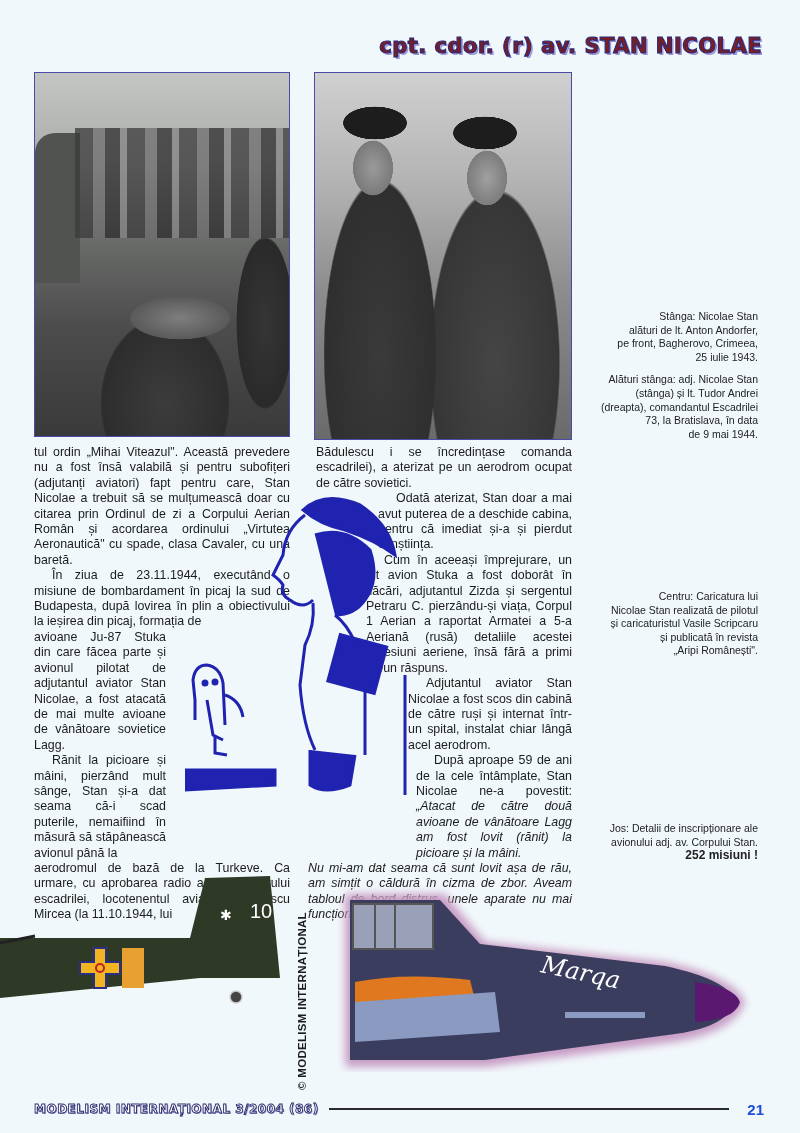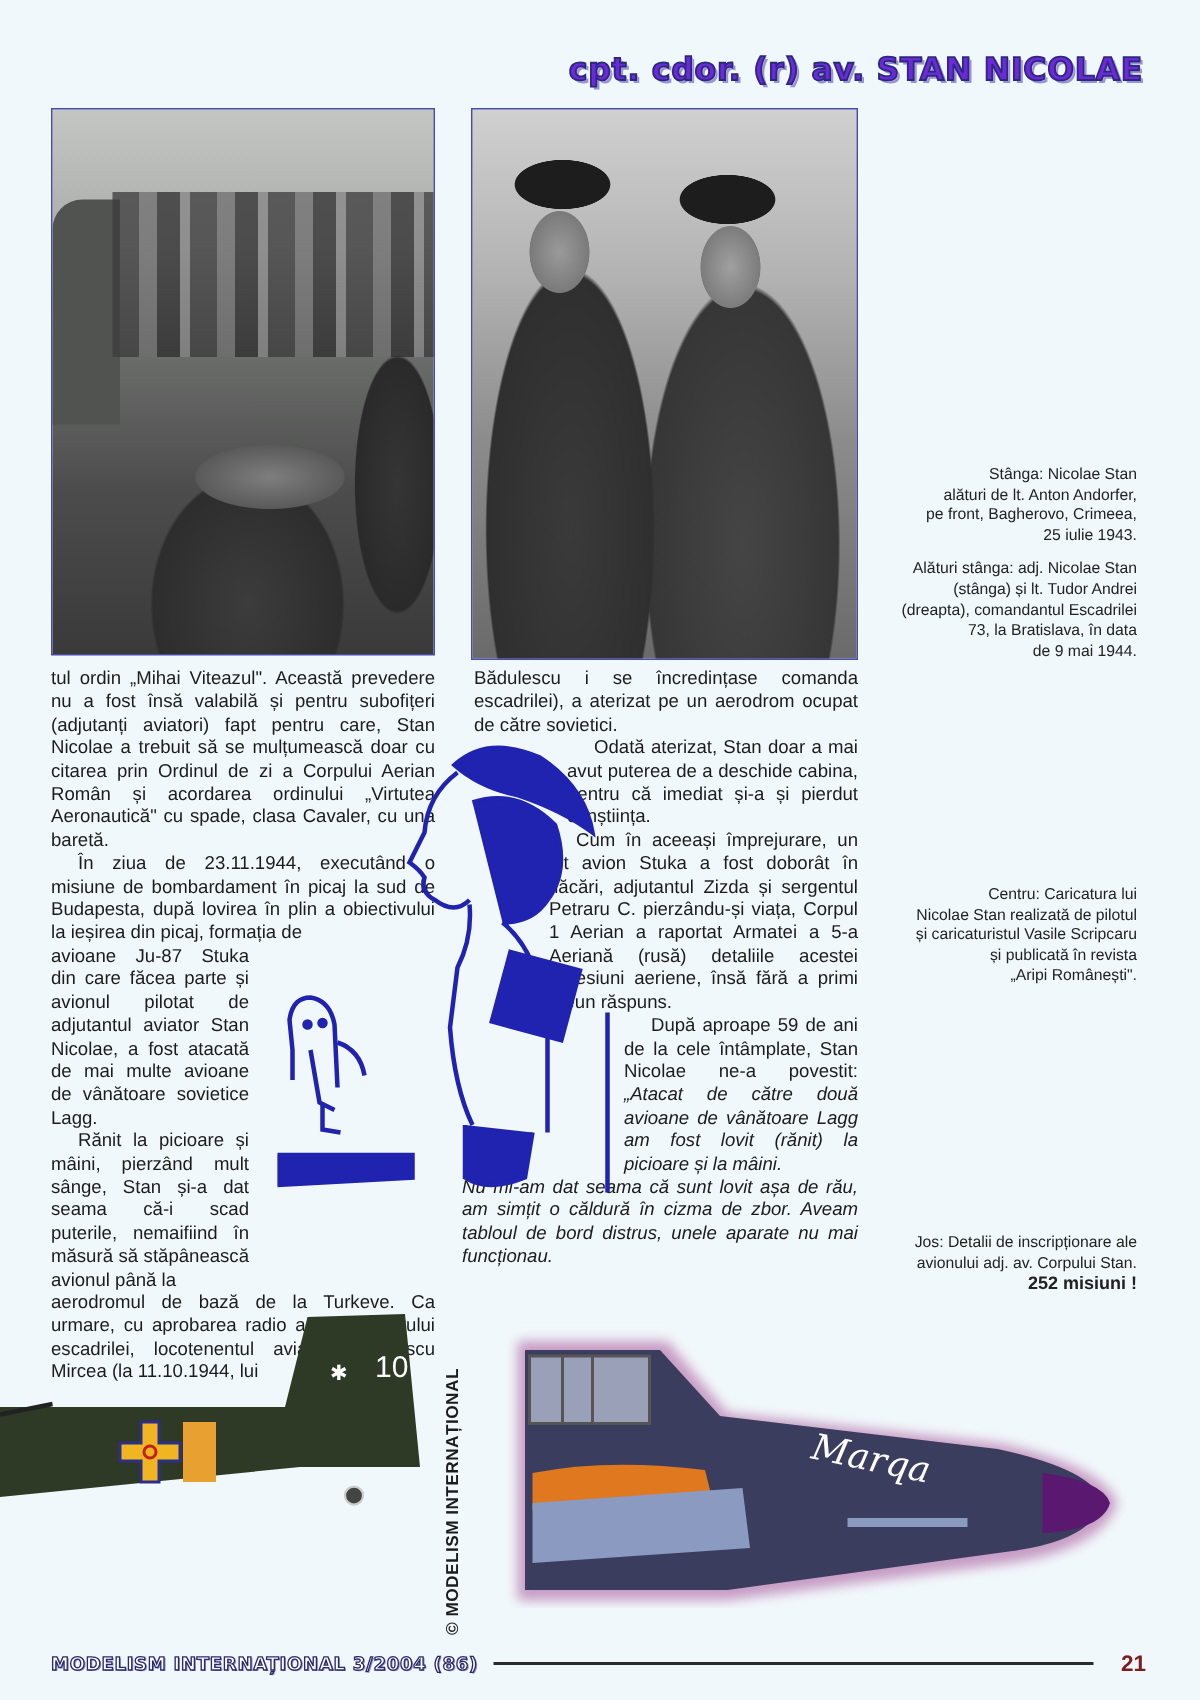--- a/index.html
+++ b/index.html
@@ -5,21 +5,21 @@
   html, body { margin:0; padding:0; }
   body {
     width:800px; height:1133px; position:relative; overflow:hidden;
     background:#f1f8fb;
     font-family:"Liberation Sans", sans-serif;
     color:#1a1a1a;
   }
   .header-title {
     position:absolute; top:34px; right:38px;
     font-family:"DejaVu Sans", sans-serif; font-weight:bold; font-size:21px;
-    color:#6d28d9; letter-spacing:0.5px;
+    color:#7f1d1d; letter-spacing:0.5px;
     -webkit-text-stroke:1.2px #2a2a7a;
     text-shadow: 1px 1px 0 #b7b0e0, 2px 2px 0 #9a92d4;
     white-space:nowrap;
   }
   .photo {
     position:absolute; border:1.5px solid #4b4aa8; box-sizing:border-box; overflow:hidden;
   }
   .photo-left { left:34px; top:72px; width:256px; height:365px;
     background:
       radial-gradient(ellipse 70px 30px at 145px 245px, #7e7e7e 0%, #5a5a5a 70%, transparent 72%),
@@ -59,21 +59,21 @@
     transform:rotate(-90deg); transform-origin:0 0;
     font-size:11.5px; font-weight:bold; color:#1c1c1c; white-space:nowrap; letter-spacing:0.3px;
   }
   .footer { position:absolute; left:34px; top:1098px; width:730px; height:22px; display:flex; align-items:center; }
   .footer-mag {
     font-family:"DejaVu Sans", sans-serif; font-weight:bold; font-size:12px; color:#fff;
     -webkit-text-stroke:0.9px #2a2a6a; letter-spacing:0.5px; white-space:nowrap;
     text-shadow:1px 1px 0 #9a92d4;
   }
   .footer-rule { flex:1; height:1.5px; background:#2b2b2b; margin:0 18px 0 10px; }
-  .footer-page { font-weight:bold; font-size:15px; color:#7f1d1d; }
+  .footer-page { font-weight:bold; font-size:15px; color:#1d4ed8; }
 </style>
 </head>
 <body>
 
 <div class="header-title">cpt. cdor. (r) av. STAN NICOLAE</div>
 
 <div class="photo photo-left">
   <div class="car"></div>
   <div class="crowd"></div>
 </div>
@@ -108,20 +108,21 @@
   <p class="indent">În ziua de 23.11.1944, executând o misiune de bombardament în picaj la sud de Budapesta, după lovirea în plin a obiectivului la ieșirea din picaj, formația de</p>
   <p style="width:132px;">avioane Ju-87 Stuka din care făcea parte și avionul pilotat de adjutantul aviator Stan Nicolae, a fost atacată de mai multe avioane de vânătoare sovietice Lagg.</p>
   <p class="indent" style="width:132px;">Rănit la picioare și mâini, pierzând mult sânge, Stan și-a dat seama că-i scad puterile, nemaifiind în măsură să stăpânească avionul până la</p>
   <p>aerodromul de bază de la Turkeve. Ca urmare, cu aprobarea radio a comandantului escadrilei, locotenentul aviator Bădulescu Mircea (la 11.10.1944, lui</p>
 </div>
 
 <div class="col" style="left:316px; top:445px; width:256px;">
   <p>Bădulescu i se încredințase comanda escadrilei), a aterizat pe un aerodrom ocupat de către sovietici.</p>
   <p class="indent" style="margin-left:62px;">Odată aterizat, Stan doar a mai avut puterea de a deschide cabina, pentru că imediat și-a și pierdut conștiința.</p>
   <p class="indent" style="margin-left:50px;">Cum în aceeași împrejurare, un alt avion Stuka a fost doborât în flăcări, adjutantul Zizda și sergentul Petraru C. pierzându-și viața, Corpul 1 Aerian a raportat Armatei a 5-a Aeriană (rusă) detaliile acestei agresiuni aeriene, însă fără a primi vreun răspuns.</p>
+  <p class="indent" style="margin-left:92px;">Adjutantul aviator Stan Nicolae a fost scos din cabină de către ruși și internat într-un spital, instalat chiar lângă acel aerodrom.</p>
   <p style="margin-left:100px; text-indent:18px;"><span>După aproape 59 de ani de la cele întâmplate, Stan Nicolae ne-a povestit: </span><span class="quote">„Atacat de către două avioane de vânătoare Lagg am fost lovit (rănit) la picioare și la mâini.</span></p>
   <p class="quote" style="margin-left:-8px;">Nu mi-am dat seama că sunt lovit așa de rău, am simțit o căldură în cizma de zbor. Aveam tabloul de bord distrus, unele aparate nu mai funcționau.</p>
 </div>
 
 <svg class="caricature" viewBox="0 0 225 320">
   <g fill="none" stroke="#1f23b0" stroke-width="3">
     <path d="M118 25 Q140 5 175 20 Q205 40 210 70 Q190 55 160 45 Q135 40 118 25Z" fill="#1f23b0"></path>
     <path d="M120 30 Q100 45 98 70 L88 90 Q95 95 98 100 Q95 110 105 115 Q118 125 128 115"></path>
     <path d="M130 50 Q160 40 185 65 Q195 95 180 115 Q170 130 150 130" fill="#1f23b0"></path>
     <path d="M128 118 Q130 140 120 160 L115 200 Q118 240 130 265"></path>

